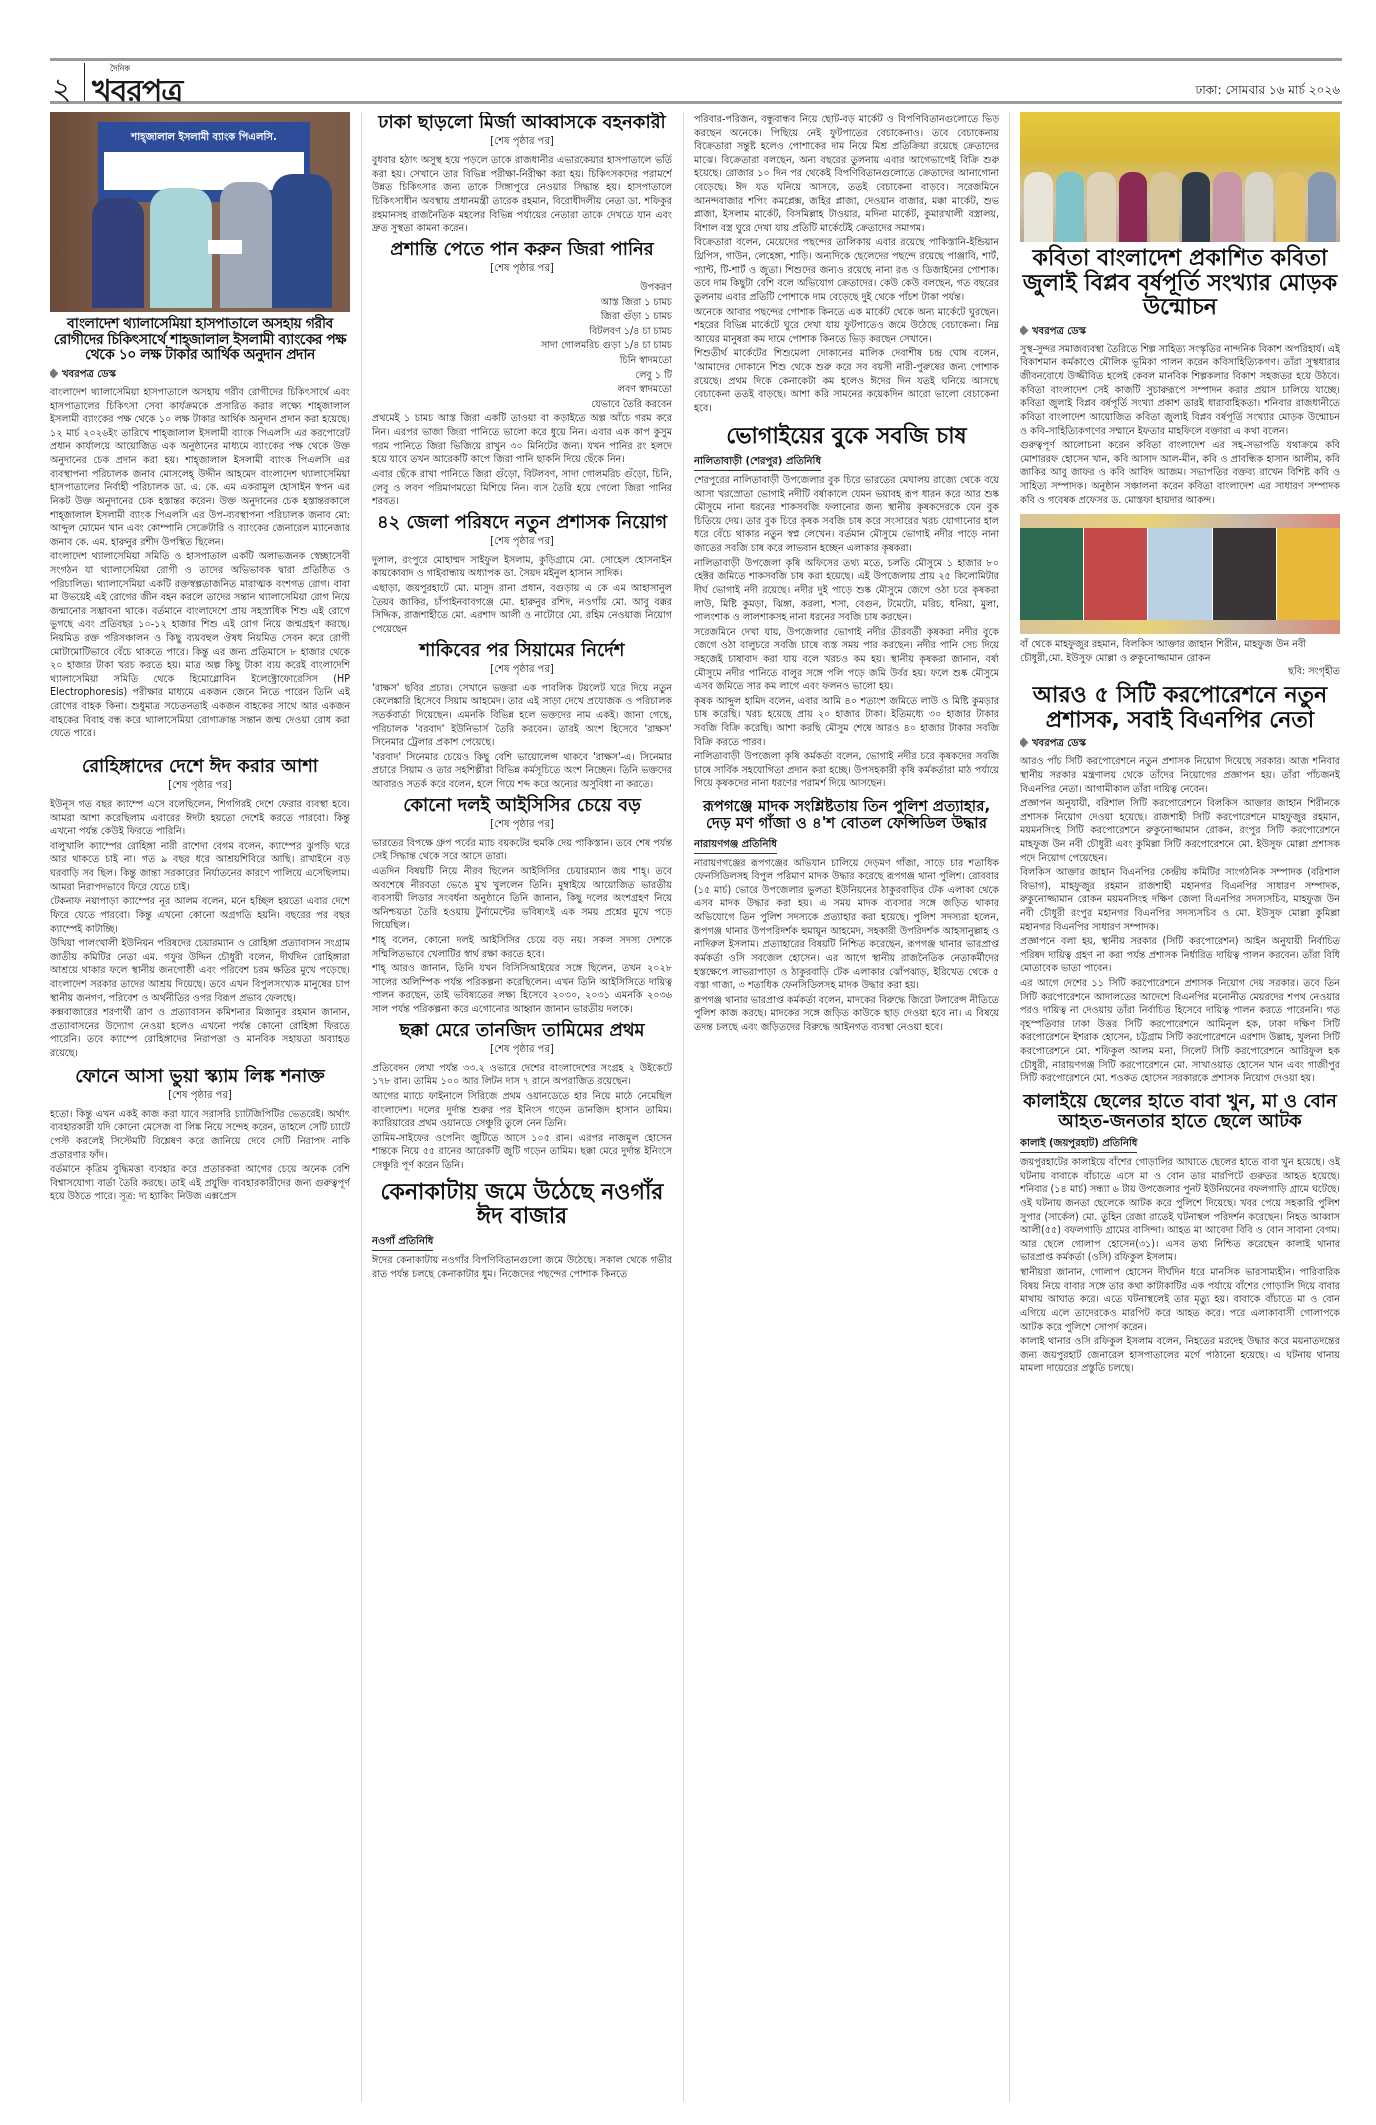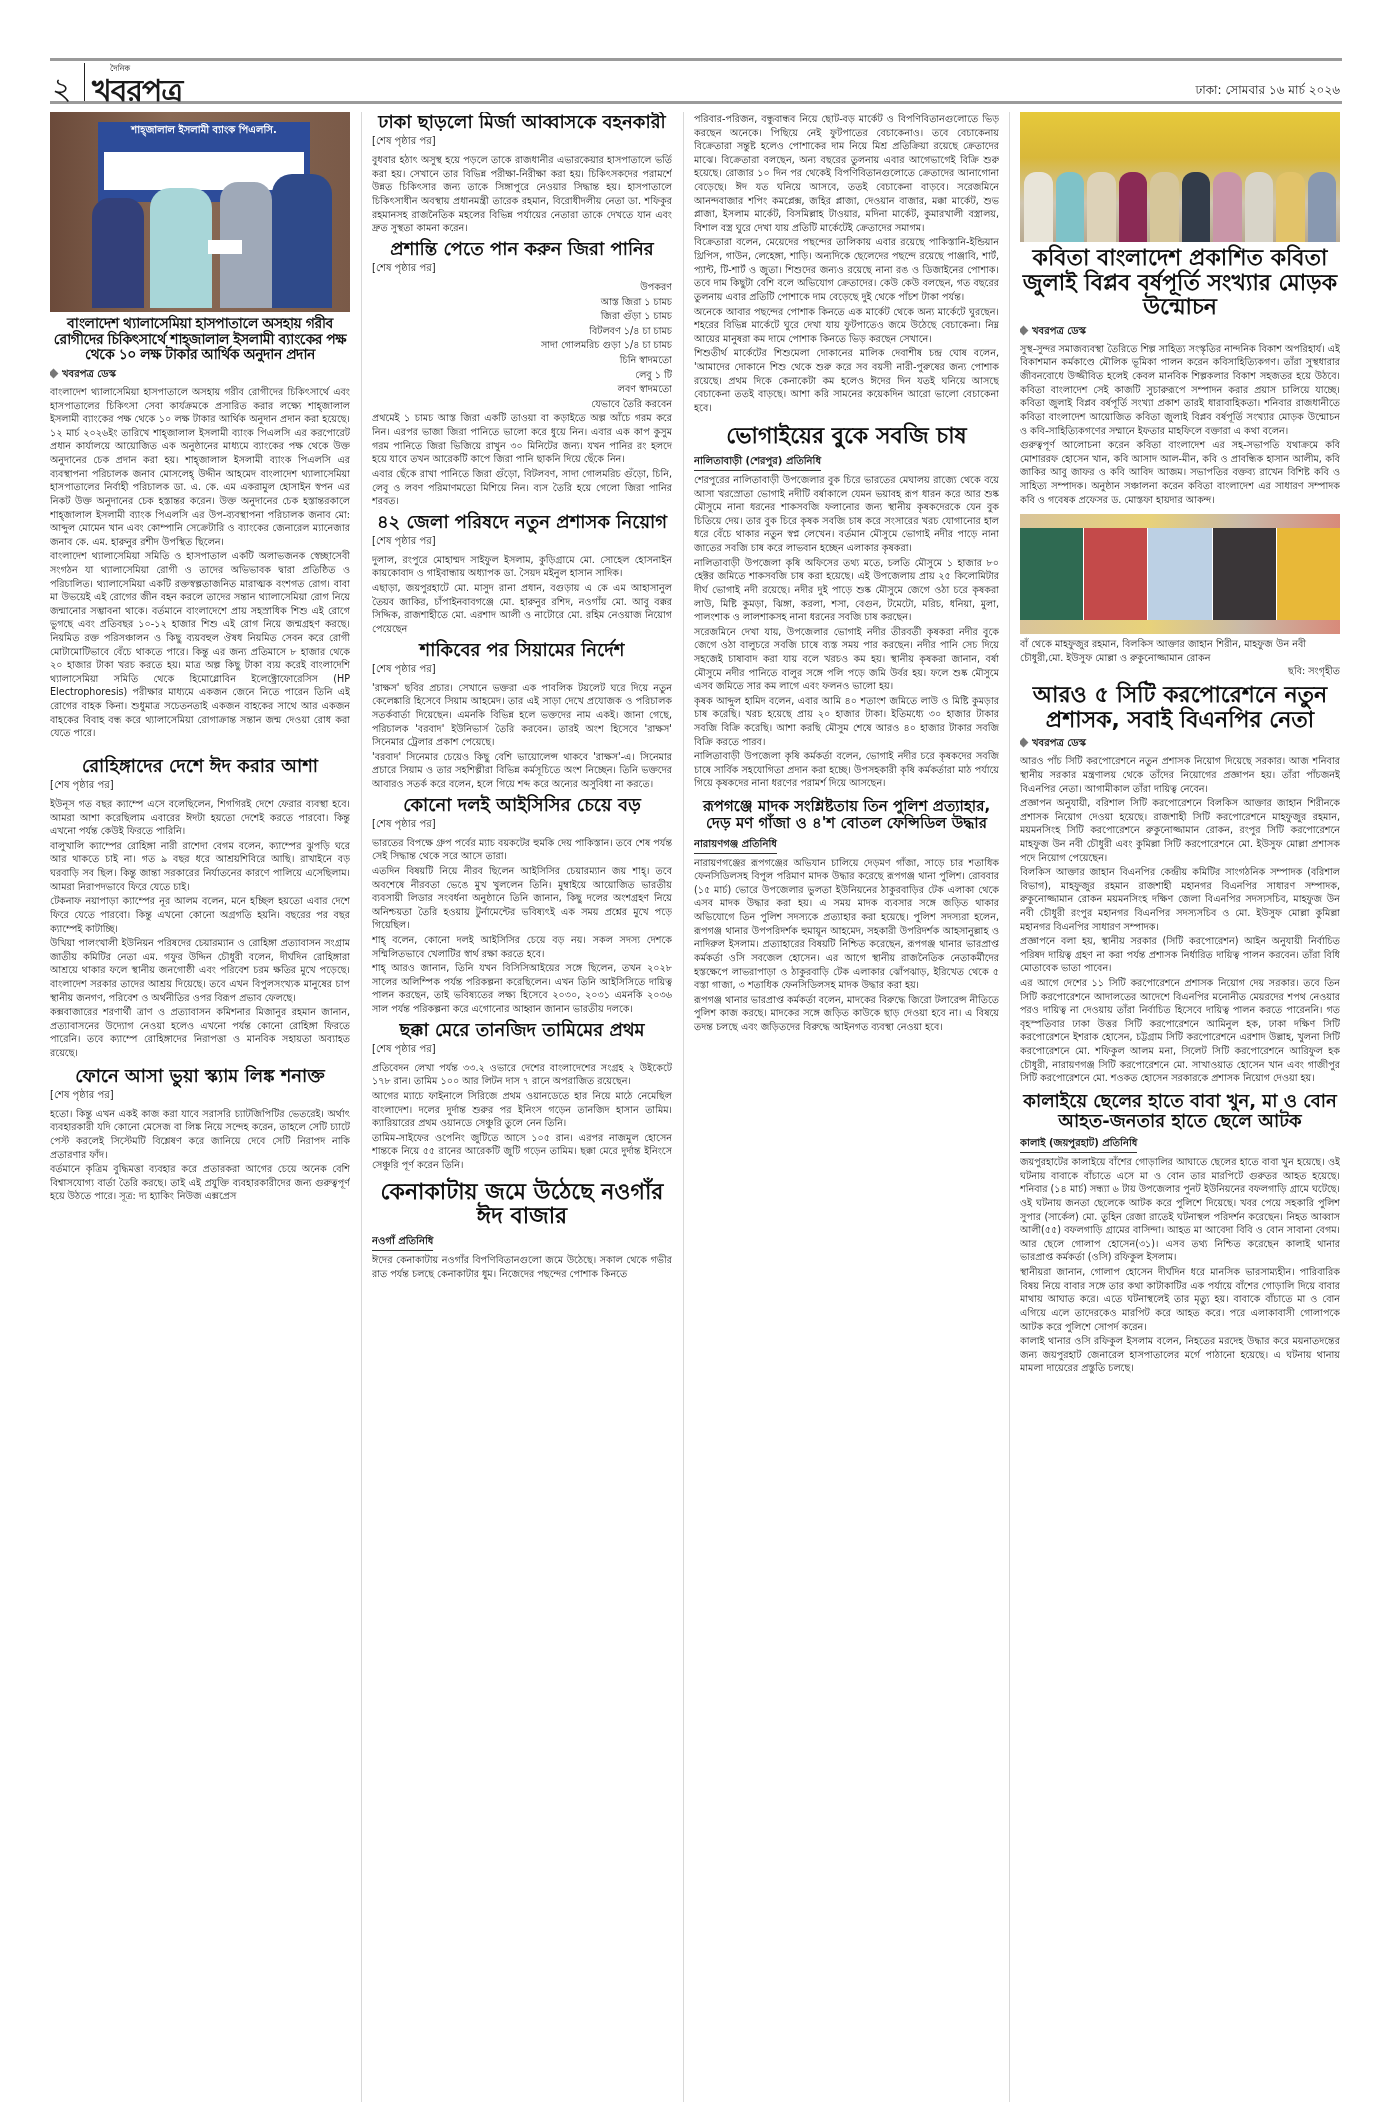--- a/index.html
+++ b/index.html
@@ -19,21 +19,21 @@
   .c3 { left: 694px; width: 305px; }
   .c4 { left: 1020px; width: 320px; }
   .colrule { position: absolute; top: 112px; width: 1px; height: 1990px; background: #d8d8d8; }
 
   .photo { width: 100%; position: relative; overflow: hidden; }
   .headline { font-weight: bold; text-align: center; line-height: 1.12; color: #111; font-family: "DejaVu Sans", sans-serif; }
   .h-xl { font-size: 22px; }
   .h-lg { font-size: 18px; }
   .h-md { font-size: 15px; }
   .h-cond { font-size: 14px; letter-spacing: -0.5px; }
-  .sub { text-align: left; font-size: 10px; margin: 1px 0 3px; }
+  .sub { text-align: center; font-size: 10px; margin: 1px 0 3px; }
   .byline { font-size: 10px; font-weight: bold; margin: 3px 0 2px; }
   .byline .dia { display: inline-block; width: 7px; height: 7px; background: #777; transform: rotate(45deg); margin-right: 5px; }
   .byline-ul { font-size: 10px; font-weight: bold; border-bottom: 1px solid #333; display: inline-block; margin: 3px 0 2px; }
   .body { font-size: 9.6px; line-height: 1.42; text-align: justify; color: #222; }
   .body p { margin-bottom: 1px; }
   .list p { text-align: right; }
   .caption { font-size: 9.6px; line-height: 1.4; }
   .credit { text-align: right; font-size: 9.6px; }
 </style>
 </head>
@@ -47,21 +47,21 @@
   <span class="mast-date">ঢাকা: সোমবার ১৬ মার্চ ২০২৬</span>
 </div>
 
 <div class="colrule" style="left:361px"></div>
 <div class="colrule" style="left:683px"></div>
 <div class="colrule" style="left:1009px"></div>
 
 <div class="col c1">
   <div class="photo" style="height:200px;background:linear-gradient(90deg,#6b4a3a,#8a6a55 40%,#7a5a48);">
     <div style="position:absolute;left:48px;top:10px;width:212px;height:80px;background:#2d4c9a;">
-      <div style="color:#fff;font-size:10px;font-weight:bold;text-align:center;">শাহ্জালাল ইসলামী ব্যাংক পিএলসি.</div>
+      <div style="color:#fff;font-size:10px;font-weight:bold;text-align:center;margin-top:7px;">শাহ্জালাল ইসলামী ব্যাংক পিএলসি.</div>
       <div style="position:absolute;left:6px;right:6px;top:30px;height:38px;background:#fff;"></div>
     </div>
     <div style="position:absolute;left:42px;top:86px;width:52px;height:110px;background:#33407a;border-radius:18px 18px 0 0;"></div>
     <div style="position:absolute;left:100px;top:76px;width:62px;height:120px;background:#a8d6d8;border-radius:20px 20px 0 0;"></div>
     <div style="position:absolute;left:170px;top:70px;width:52px;height:126px;background:#9fa9b8;border-radius:18px 18px 0 0;"></div>
     <div style="position:absolute;left:222px;top:62px;width:60px;height:134px;background:#2f4a8a;border-radius:20px 20px 0 0;"></div>
     <div style="position:absolute;left:158px;top:128px;width:34px;height:14px;background:#fff;"></div>
   </div>
   <div class="headline h-cond" style="margin-top:4px;">বাংলাদেশ থ্যালাসেমিয়া হাসপাতালে অসহায় গরীব রোগীদের চিকিৎসার্থে শাহ্জালাল ইসলামী ব্যাংকের পক্ষ থেকে ১০ লক্ষ টাকার আর্থিক অনুদান প্রদান</div>
   <div class="byline"><span class="dia"></span><span>খবরপত্র ডেস্ক</span></div>

